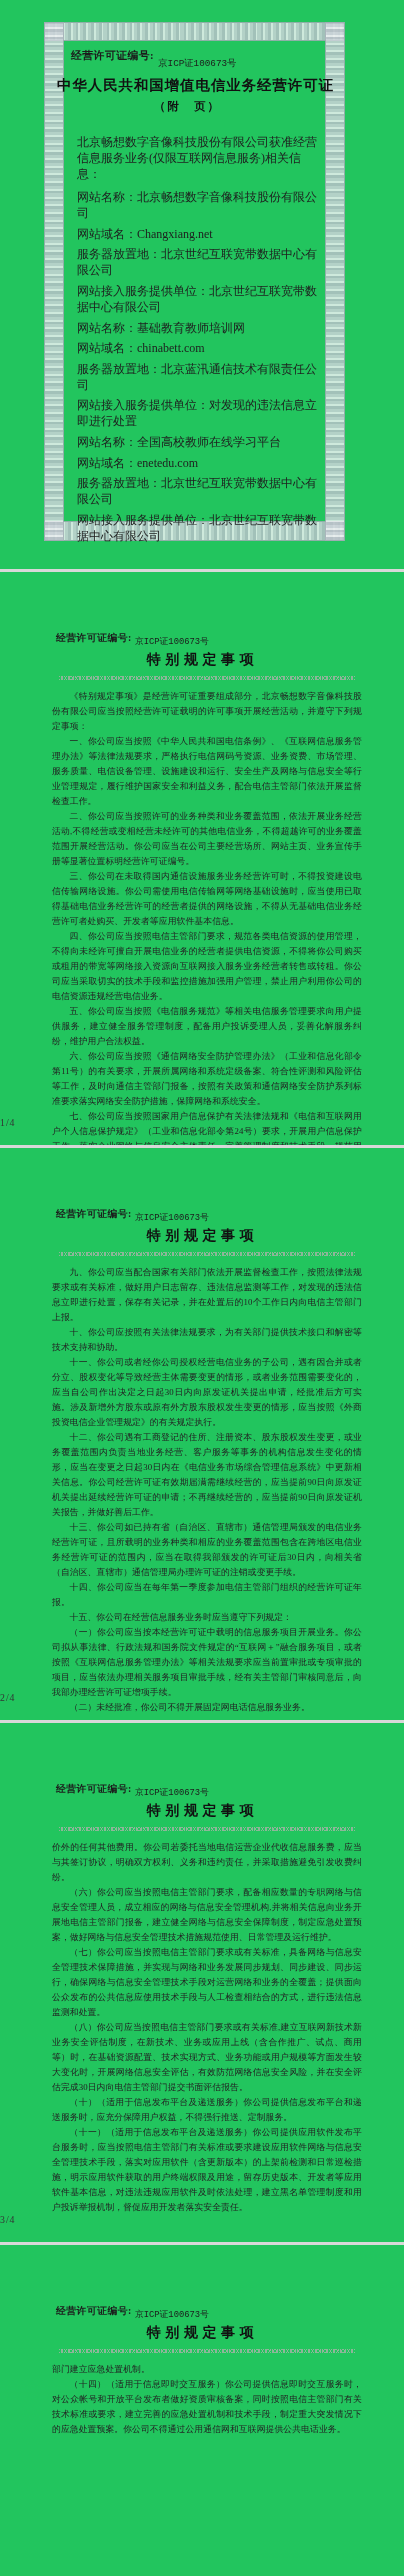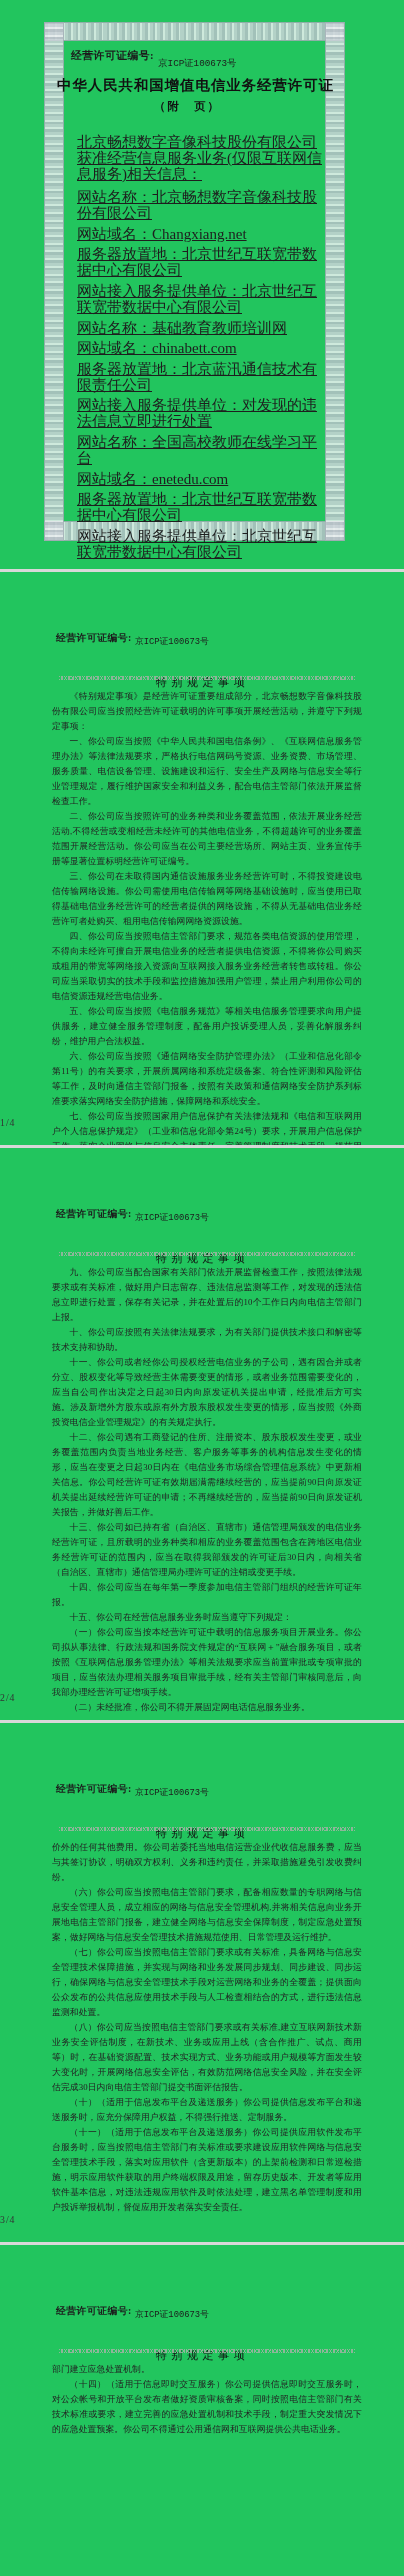--- a/index.html
+++ b/index.html
@@ -21,32 +21,32 @@
 
   .cover-header{position:absolute;left:71px;top:49px;white-space:nowrap;}
   .cover-header .lic-label{font-size:10.8px;font-weight:bold;letter-spacing:0.5px;color:#1c1c1c;}
   .cover-header .lic-no{font-size:9.3px;margin-left:4.1px;position:relative;top:6.7px;
                         font-family:"Liberation Mono","DejaVu Sans Mono",monospace;color:#1c1c1c;}
   .cover-title{position:absolute;left:46px;top:76px;width:299px;text-align:center;
                font-size:14.4px;font-weight:bold;letter-spacing:1px;color:#111;}
   .cover-subtitle{position:absolute;left:38px;top:99px;width:299px;text-align:center;
                   font-size:11.3px;font-weight:bold;letter-spacing:2.1px;color:#111;}
   .cover-body{position:absolute;left:77px;top:134px;width:246px;}
-  .cover-body p{margin:0 0 4.6px 0;font-size:15px;line-height:16px;color:#1e1e1e;text-decoration:underline;}
+  .cover-body p{margin:0 0 4.6px 0;font-size:12px;line-height:16px;color:#1e1e1e;}
   .cover-body p.intro{margin-bottom:7.2px;}
 
   
   .page-sp2{height:573px;} .page-sp3{height:572px;}
   .page-sp4{height:519px;} .page-sp5{height:628px;}
   .sp-header{position:absolute;left:56px;top:60px;white-space:nowrap;}
   .sp-header .lic-label{font-size:9.8px;font-weight:bold;letter-spacing:0.5px;color:#1c1c1c;}
   .sp-header .lic-no{font-size:8.8px;margin-left:3.1px;position:relative;top:2.6px;
                      font-family:"Liberation Mono","DejaVu Sans Mono",monospace;color:#1c1c1c;}
   .sp-title{position:absolute;left:48px;top:79px;width:309px;text-align:center;
-            font-size:11px;font-weight:normal;letter-spacing:4.6px;color:#111;margin-top:24px;}
+            font-size:14px;font-weight:bold;letter-spacing:4.6px;color:#111;}
   .sp-band{position:absolute;left:59px;top:104px;width:296px;height:4.1px;opacity:.8;
            background:
              repeating-linear-gradient(60deg,#a9b3a8 0 1px,transparent 1px 3.1px),
              repeating-linear-gradient(-60deg,#a9b3a8 0 1px,transparent 1px 3.1px);}
   .sp-body{position:absolute;left:52px;top:117px;width:310px;font-size:8.8px;
            line-height:15px;text-align:justify;letter-spacing:0.1px;color:#222;}
   .sp-body p{margin:0;text-indent:2em;}
   .sp-body p.cont{text-indent:0;}
   .sp-footer{position:absolute;bottom:17.5px;left:0;width:100%;text-align:left;
              font-size:9.8px;letter-spacing:1px;color:#333;}
@@ -90,21 +90,21 @@
   <div class="page page-sp2">
     <div class="sp-header">
       <span class="lic-label">经营许可证编号:</span><span class="lic-no">京ICP证100673号</span>
     </div>
     <div class="sp-title">特别规定事项</div>
     <div class="sp-band"></div>
     <div class="sp-body">
       <p>《特别规定事项》是经营许可证重要组成部分，北京畅想数字音像科技股份有限公司应当按照经营许可证载明的许可事项开展经营活动，并遵守下列规定事项：</p>
       <p>一、你公司应当按照《中华人民共和国电信条例》、《互联网信息服务管理办法》等法律法规要求，严格执行电信网码号资源、业务资费、市场管理、服务质量、电信设备管理、设施建设和运行、安全生产及网络与信息安全等行业管理规定，履行维护国家安全和利益义务，配合电信主管部门依法开展监督检查工作。</p>
       <p>二、你公司应当按照许可的业务种类和业务覆盖范围，依法开展业务经营活动,不得经营或变相经营未经许可的其他电信业务，不得超越许可的业务覆盖范围开展经营活动。你公司应当在公司主要经营场所、网站主页、业务宣传手册等显著位置标明经营许可证编号。</p>
-      <p>三、你公司在未取得国内通信设施服务业务经营许可时，不得投资建设电信传输网络设施。你公司需使用电信传输网等网络基础设施时，应当使用已取得基础电信业务经营许可的经营者提供的网络设施，不得从无基础电信业务经营许可者处购买、租用电信传输网网络资源设施。</p>
+      <p>三、你公司在未取得国内通信设施服务业务经营许可时，不得投资建设电信传输网络设施。你公司需使用电信传输网等网络基础设施时，应当使用已取得基础电信业务经营许可的经营者提供的网络设施，不得从无基础电信业务经营许可者处购买、开发者等应用软件基本信息。</p>
       <p>四、你公司应当按照电信主管部门要求，规范各类电信资源的使用管理，不得向未经许可擅自开展电信业务的经营者提供电信资源，不得将你公司购买或租用的带宽等网络接入资源向互联网接入服务业务经营者转售或转租。你公司应当采取切实的技术手段和监控措施加强用户管理，禁止用户利用你公司的电信资源违规经营电信业务。</p>
       <p>五、你公司应当按照《电信服务规范》等相关电信服务管理要求向用户提供服务，建立健全服务管理制度，配备用户投诉受理人员，妥善化解服务纠纷，维护用户合法权益。</p>
       <p>六、你公司应当按照《通信网络安全防护管理办法》（工业和信息化部令第11号）的有关要求，开展所属网络和系统定级备案、符合性评测和风险评估等工作，及时向通信主管部门报备，按照有关政策和通信网络安全防护系列标准要求落实网络安全防护措施，保障网络和系统安全。</p>
       <p>七、你公司应当按照国家用户信息保护有关法律法规和《电信和互联网用户个人信息保护规定》（工业和信息化部令第24号）要求，开展用户信息保护工作，落实企业网络与信息安全主体责任，完善管理制度和技术手段，规范用户信息和网络数据采集、传输、存储、使用和销毁等行为，加强数据访问权限管理，防止用户信息和数据泄露。</p>
 
     </div>
     <div class="sp-footer">1/4</div>
   </div>
 
   <div class="sep"></div>

